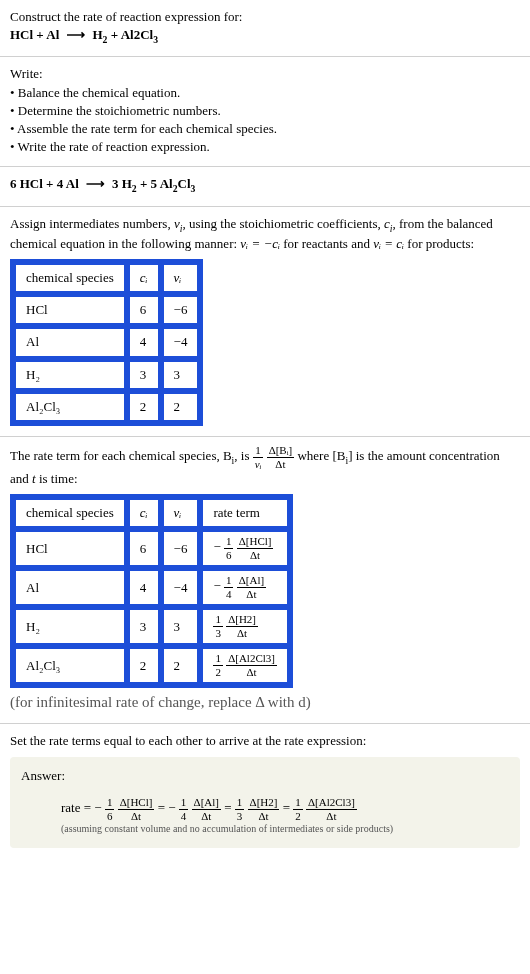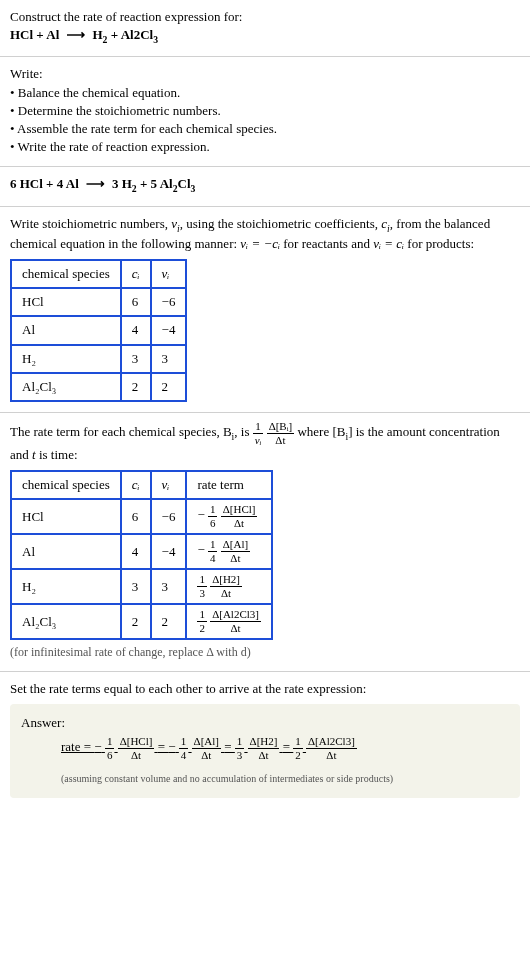--- a/index.html
+++ b/index.html
@@ -24,21 +24,21 @@
     font-family: Georgia, serif;
     font-weight: bold;
   }
   sub { font-size: 0.75em; }
   .arrow { padding: 0 4px; }
   table.data {
     border-collapse: collapse;
     margin-top: 6px;
   }
   table.data th, table.data td {
-    border: 2px solid #1d4ed8;
+    border: 6px solid #1d4ed8;
     padding: 4px 10px;
     text-align: left;
     font-weight: normal;
     background: #fff;
   }
   table.data th {
     background: #fff;
   }
   .frac {
     display: inline-block;
@@ -50,40 +50,39 @@
   .frac .num {
     display: block;
     border-bottom: 1px solid #000;
     padding: 0 2px 1px 2px;
   }
   .frac .den {
     display: block;
     padding: 1px 2px 0 2px;
   }
   .small-note {
-    font-size: 12px;
+    font-size: 15px;
     color: #555;
     margin-top: 4px;
   }
   .answer-box {
     background: #f3f3ea;
     border-radius: 4px;
     padding: 10px 12px 12px 11px;
     margin-top: 6px;
   }
   .answer-sub {
     font-size: 10px;
     color: #555;
-    margin-top: 11px;
+    margin-top: 0;
     padding-left: 40px;
   }
   .rate-line {
     padding-left: 40px;
-    margin-top: 3px;
-    text-decoration: underline;
+    margin-top: 12px;
   }
   .inlineblk { display: inline-block; vertical-align: middle; }
 </style>
 </head>
 <body>
 
 <div class="section">
   <div>Construct the rate of reaction expression for:</div>
   <div class="eq">
     <span>HCl + Al</span>
@@ -106,21 +105,21 @@
   <div class="eq">
     <span>6 HCl + 4 Al</span>
     <span class="arrow">⟶</span>
     <span>3 H</span><sub>2</sub><span> + 5 Al</span><sub>2</sub><span>Cl</span><sub>3</sub>
   </div>
 </div>
 <hr class="sep">
 
 <div class="section">
   <div>
-    <span>Write stoichiometric numbers, </span><i><span>ν</span><sub>i</sub></i><span>, using the stoichiometric coefficients, </span><i><span>c</span><sub>i</sub></i><span>, from the balanced chemical equation in the following manner: </span><i>νᵢ = −cᵢ</i><span> for reactants and </span><i>νᵢ = cᵢ</i><span> for products:</span>
+    <span>Assign intermediates numbers, </span><i><span>ν</span><sub>i</sub></i><span>, using the stoichiometric coefficients, </span><i><span>c</span><sub>i</sub></i><span>, from the balanced chemical equation in the following manner: </span><i>νᵢ = −cᵢ</i><span> for reactants and </span><i>νᵢ = cᵢ</i><span> for products:</span>
   </div>
   <table class="data">
     <tbody>
         <tr>
       <th>chemical species</th>
       <th><i>cᵢ</i></th>
       <th><i>νᵢ</i></th>
     </tr>
     <tr>
           <td>HCl</td>

